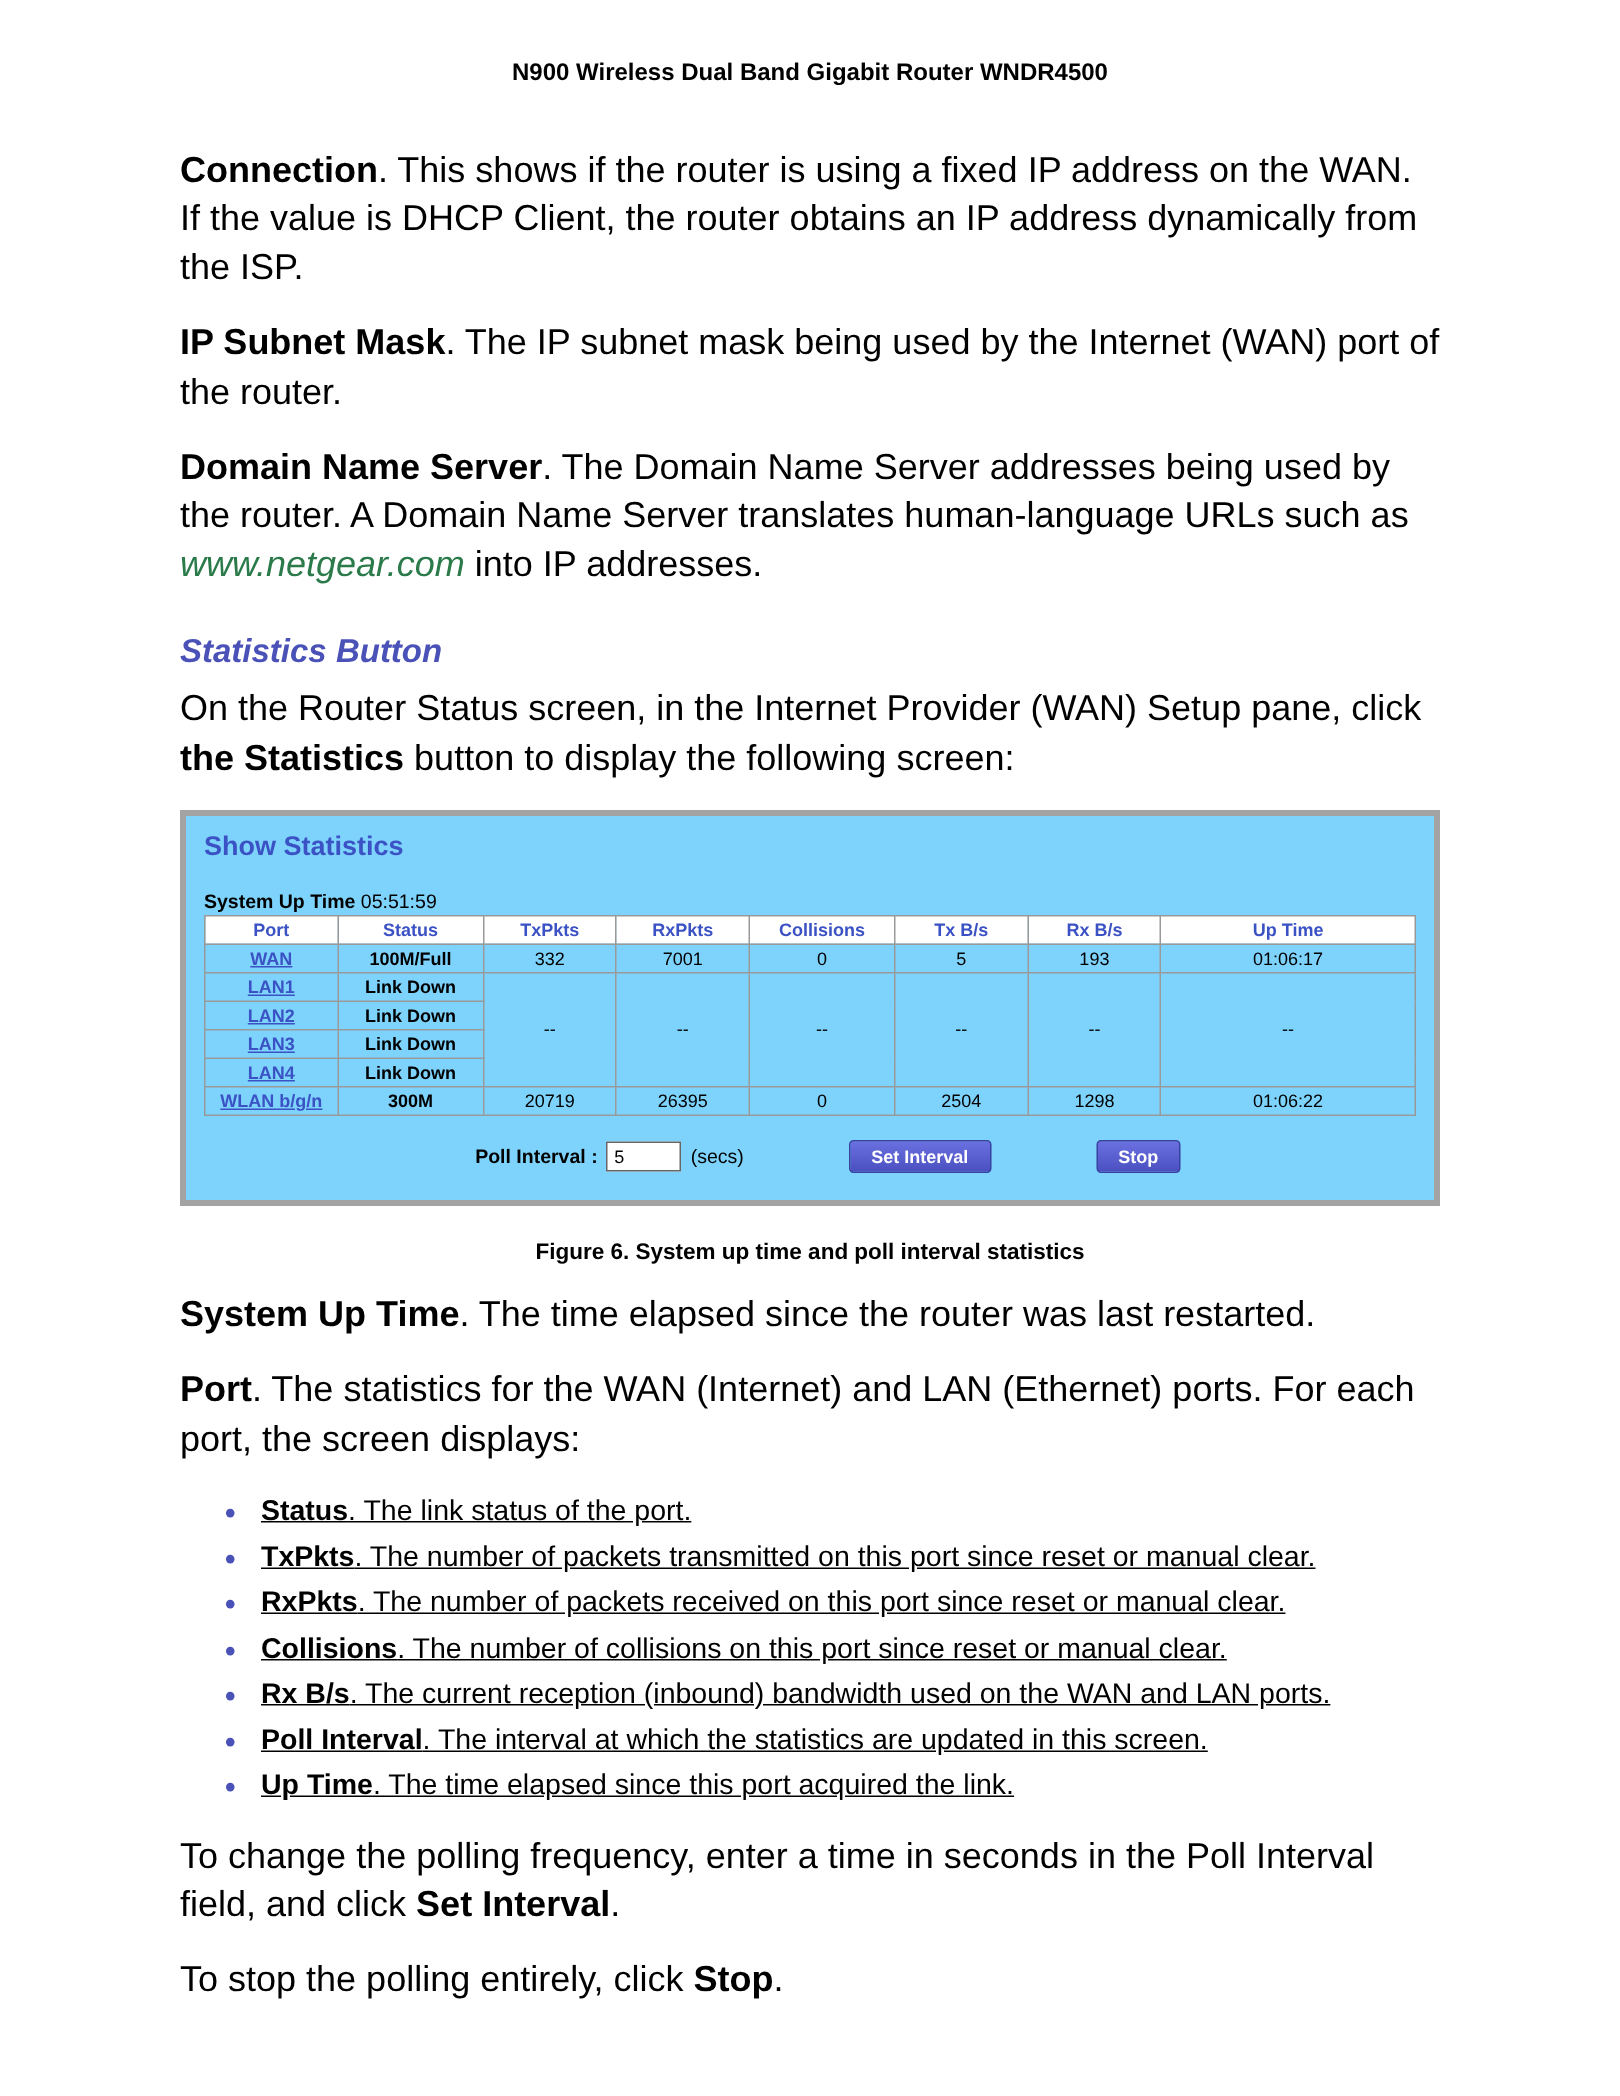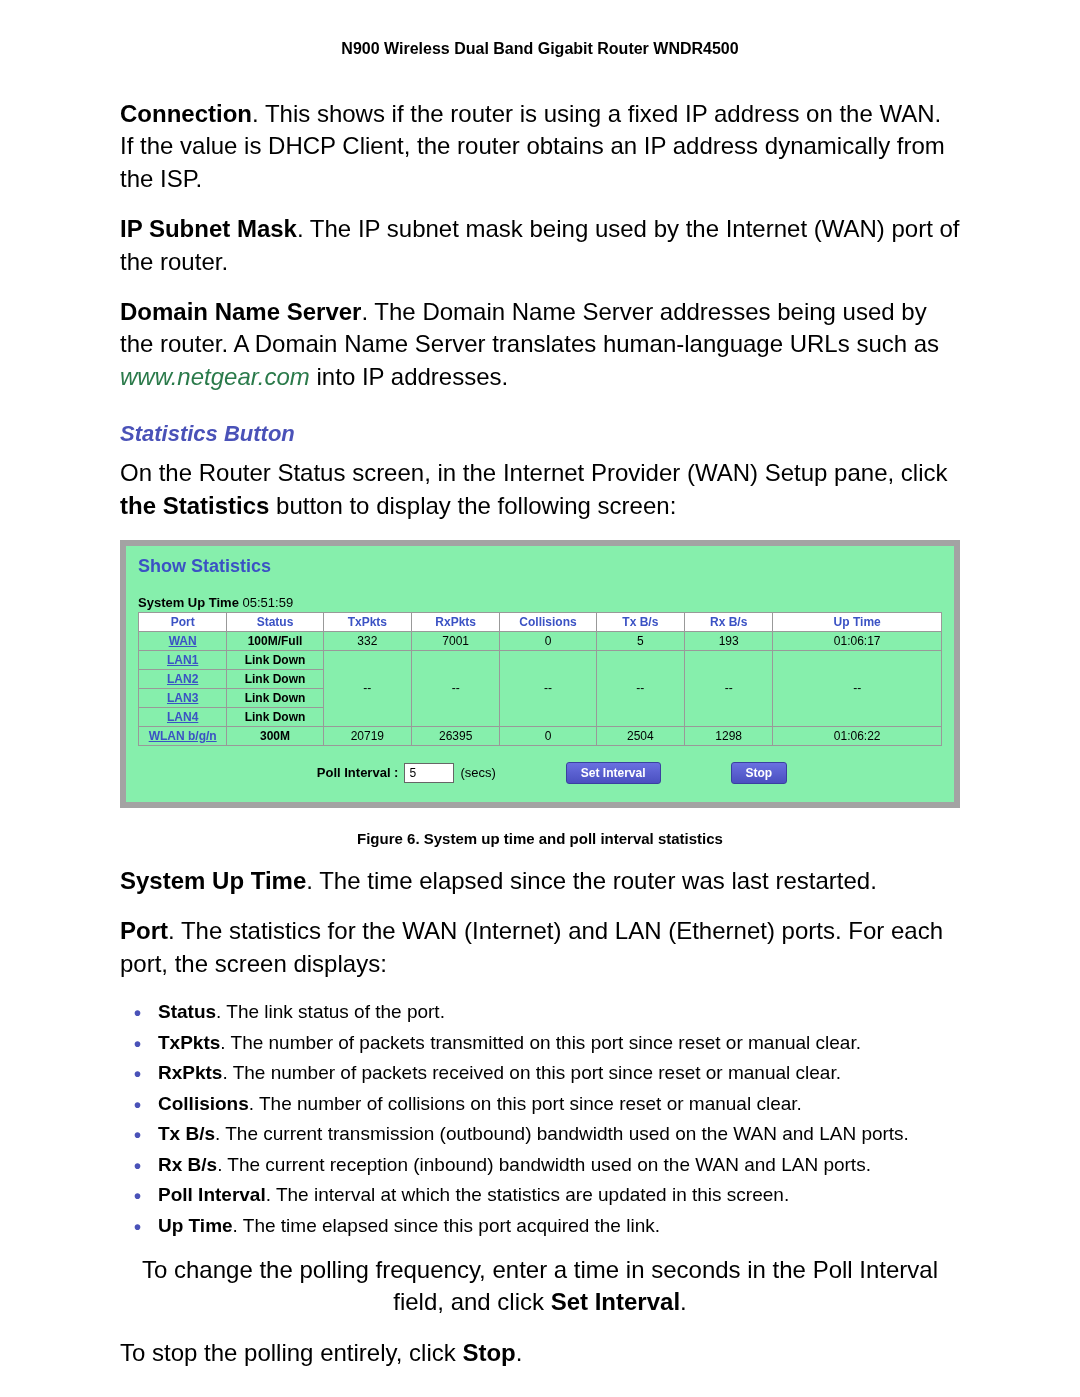--- a/index.html
+++ b/index.html
@@ -28,24 +28,24 @@
   .link { color: #2a7a4a; font-style: italic; }
   .section-title {
     color: #4a52b8;
     font-style: italic;
     font-weight: bold;
     font-size: 22px;
     margin: 28px 0 10px 0;
   }
   
   .panel {
-    border: 6px solid #a3a3a3;
+    border: 4px solid #a3a3a3;
     margin: 10px 0 20px 0;
     padding: 10px 12px 18px 12px;
-    background: #86efac;
+    background: #7dd3fc;
   }
   .panel-title {
     color: #3b52c4;
     font-weight: bold;
     font-size: 18px;
     margin-bottom: 18px;
   }
   .sysup {
     font-size: 13px;
     margin-bottom: 2px;
@@ -102,21 +102,21 @@
     font-weight: bold;
     padding: 3px 14px;
     cursor: pointer;
   }
   .figcap {
     font-weight: bold;
     font-size: 15px;
     margin: 22px 0 18px 0;
     text-align: center;
   }
-  .bullets { margin: 0; padding: 0; list-style: none; }
+  .bullets { margin: 16px; padding: 0; list-style: none; text-decoration: underline; }
   .bullets li {
     font-size: 19px;
     line-height: 1.5;
     padding-left: 38px;
     position: relative;
     margin: 2px 0;
   }
   .bullets li::before {
     content: "•";
     color: #4a52b8;
@@ -257,27 +257,26 @@
 
   <p class="para">
     <span class="bold">Port</span><span>. The statistics for the WAN (Internet) and LAN (Ethernet) ports. For each port, the screen displays:</span>
   </p>
 
   <ul class="bullets" id="bullets">
       <li><span class="bold">Status</span><span>. The link status of the port.</span></li>
       <li><span class="bold">TxPkts</span><span>. The number of packets transmitted on this port since reset or manual clear.</span></li>
       <li><span class="bold">RxPkts</span><span>. The number of packets received on this port since reset or manual clear.</span></li>
       <li><span class="bold">Collisions</span><span>. The number of collisions on this port since reset or manual clear.</span></li>
-      <li><span class="bold">Tx B/s</span><span>. The current transmission (outbound) bandwidth used on the WAN and LAN ports.</span></li>
       <li><span class="bold">Rx B/s</span><span>. The current reception (inbound) bandwidth used on the WAN and LAN ports.</span></li>
       <li><span class="bold">Poll Interval</span><span>. The interval at which the statistics are updated in this screen.</span></li>
       <li><span class="bold">Up Time</span><span>. The time elapsed since this port acquired the link.</span></li>
     </ul>
 
-  <p class="para" style="margin-top:14px;text-align:center;">
+  <p class="para" style="margin-top:14px;">
     <span>To change the polling frequency, enter a time in seconds in the Poll Interval field, and click </span><span class="bold">Set Interval</span><span>.</span>
   </p>
 
   <p class="para">
     <span>To stop the polling entirely, click </span><span class="bold">Stop</span><span>.</span>
   </p>
 
   <hr class="footer-rule">
   <div class="footer">
     <div class="section">Administration</div>

